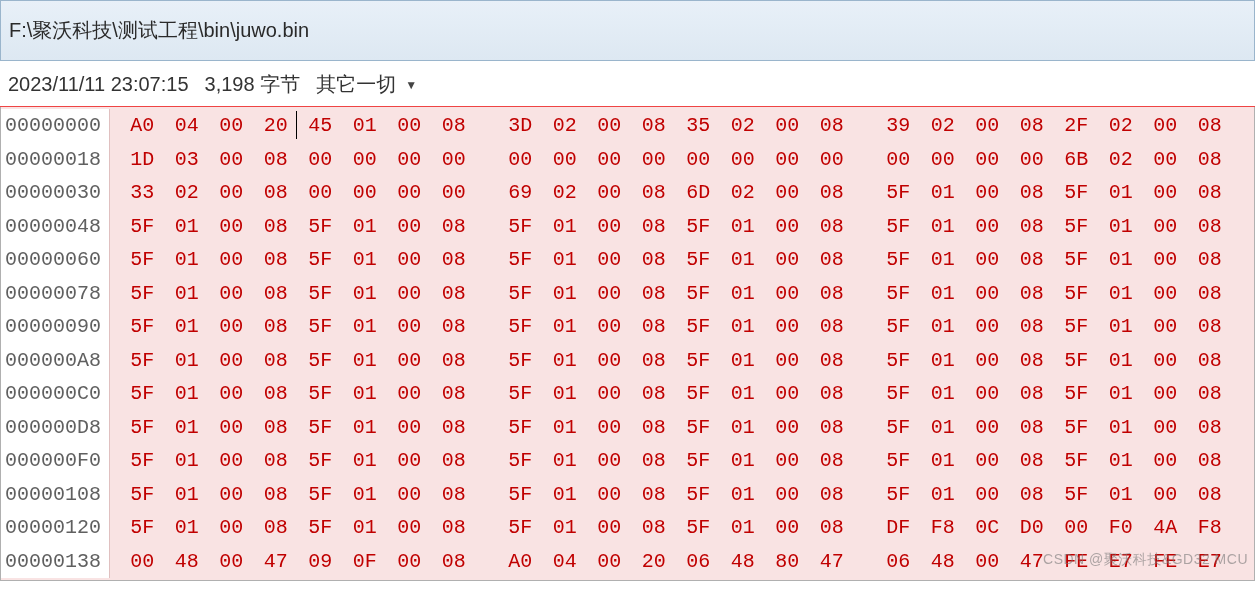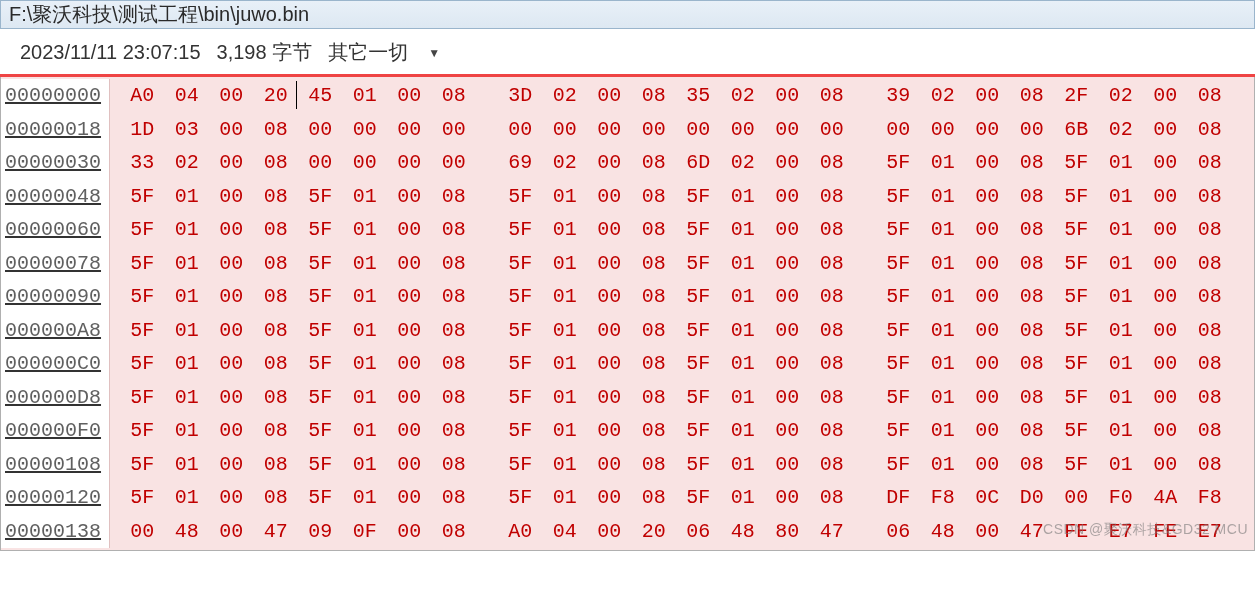--- a/index.html
+++ b/index.html
@@ -8,57 +8,56 @@
     font-family: "Microsoft YaHei", "SimSun", sans-serif;
     font-size: 18px;
     color: #333;
     background: #fff;
     width: 1255px;
     overflow: hidden;
   }
   .title-bar {
     background: linear-gradient(#e8f0f8, #dde8f2);
     border: 1px solid #9ab5cc;
-    padding: 0 8px;
+    padding: 16px 8px;
     color: #2a2a2a;
     font-size: 20px;
   }
   .info-bar {
-    padding: 10px 8px 8px 20px;
+    padding: 10px 8px 8px 8px;
     display: flex;
     gap: 16px;
     font-size: 20px;
     align-items: center;
-    border-bottom: 3px solid #ef4444;
+    border-bottom: 1px solid #ef4444;
   }
   .info-bar .dropdown {
     display: inline-flex;
     align-items: center;
-    gap: 20px;
+    gap: 9px;
     cursor: pointer;
     text-align: right;
   }
   .info-bar .arrow {
     font-size: 12px;
     color: #444;
   }
   .hex-grid {
     font-family: "Consolas", "Courier New", monospace;
     font-size: 20px;
     line-height: 33.5px;
     background: #f9e3e3;
     border: 1px solid #b0b0b0;
     border-top: none;
     position: relative;
     padding: 2px 0 2px 0;
   }
   .hex-row {
     display: flex;
     white-space: pre;
-    text-decoration: underline;
   }
   .offset {
     background: #fff;
     color: #606060;
     padding: 0 6px 0 4px;
     border-right: 1px solid #e0c0c0;
     width: 98px;
     flex-shrink: 0;
   }
   .bytes {

